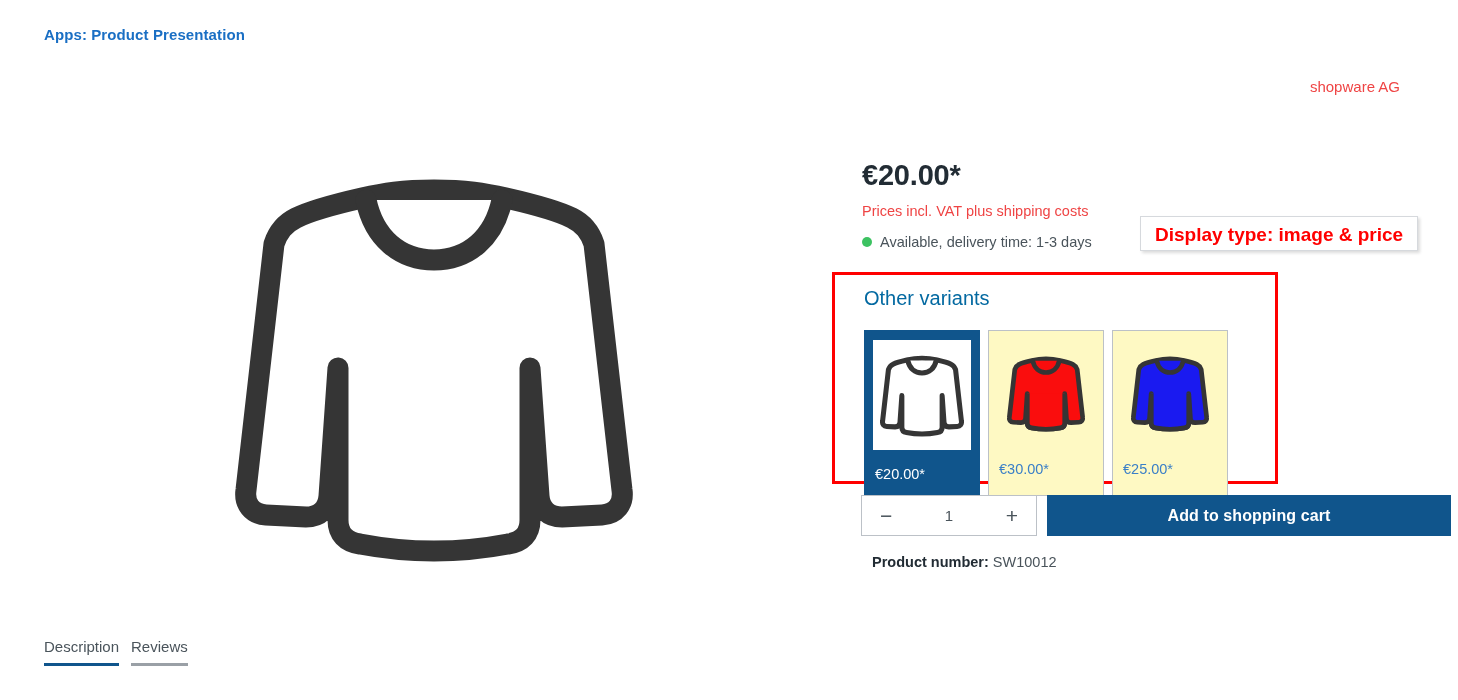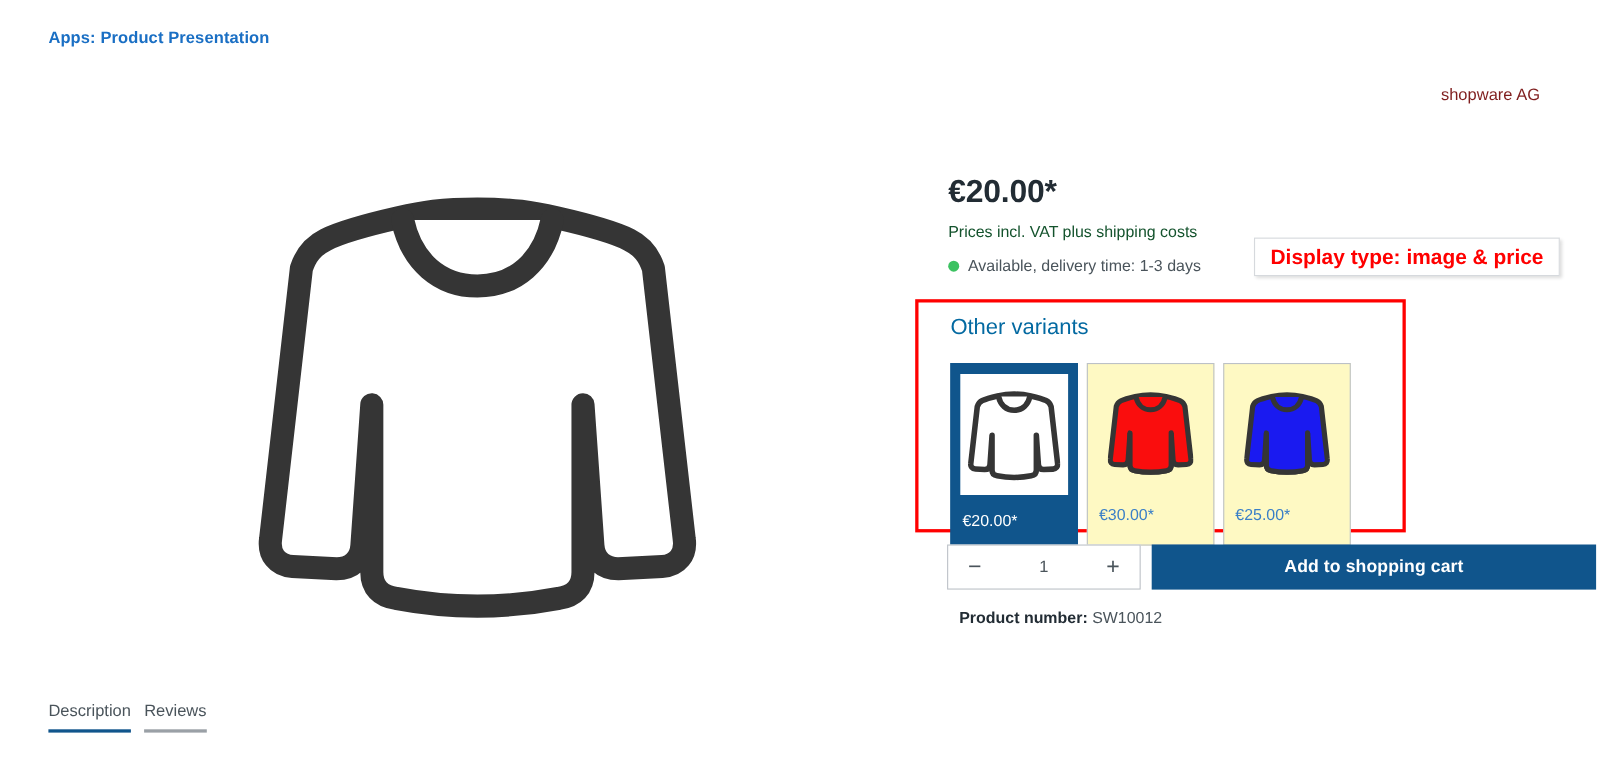--- a/index.html
+++ b/index.html
@@ -29,21 +29,21 @@
     font-size: 38px;
     font-weight: bold;
     color: #222c34;
     letter-spacing: -0.3px;
     white-space: nowrap;
   }
   .manufacturer {
     position: absolute;
     right: 58px; top: 78px;
     font-size: 15px;
-    color: #7f1d1d;
+    color: #ef4444;
     white-space: nowrap;
     text-align: right;
   }
 
   
   .gallery {
     position: absolute;
     left: 44px; top: 140px;
     width: 780px; height: 450px;
     display: flex;
@@ -61,21 +61,21 @@
   .price {
     font-size: 29px;
     font-weight: bold;
     color: #222c34;
     line-height: 1.1;
     letter-spacing: -0.2px;
   }
   .tax-info {
     margin-top: 11px;
     font-size: 14.5px;
-    color: #14532d;
+    color: #ef4444;
   }
   .delivery {
     margin-top: 15px;
     font-size: 14.5px;
     color: #4a545b;
     display: flex;
     align-items: center;
     gap: 8px;
   }
   .dot {

